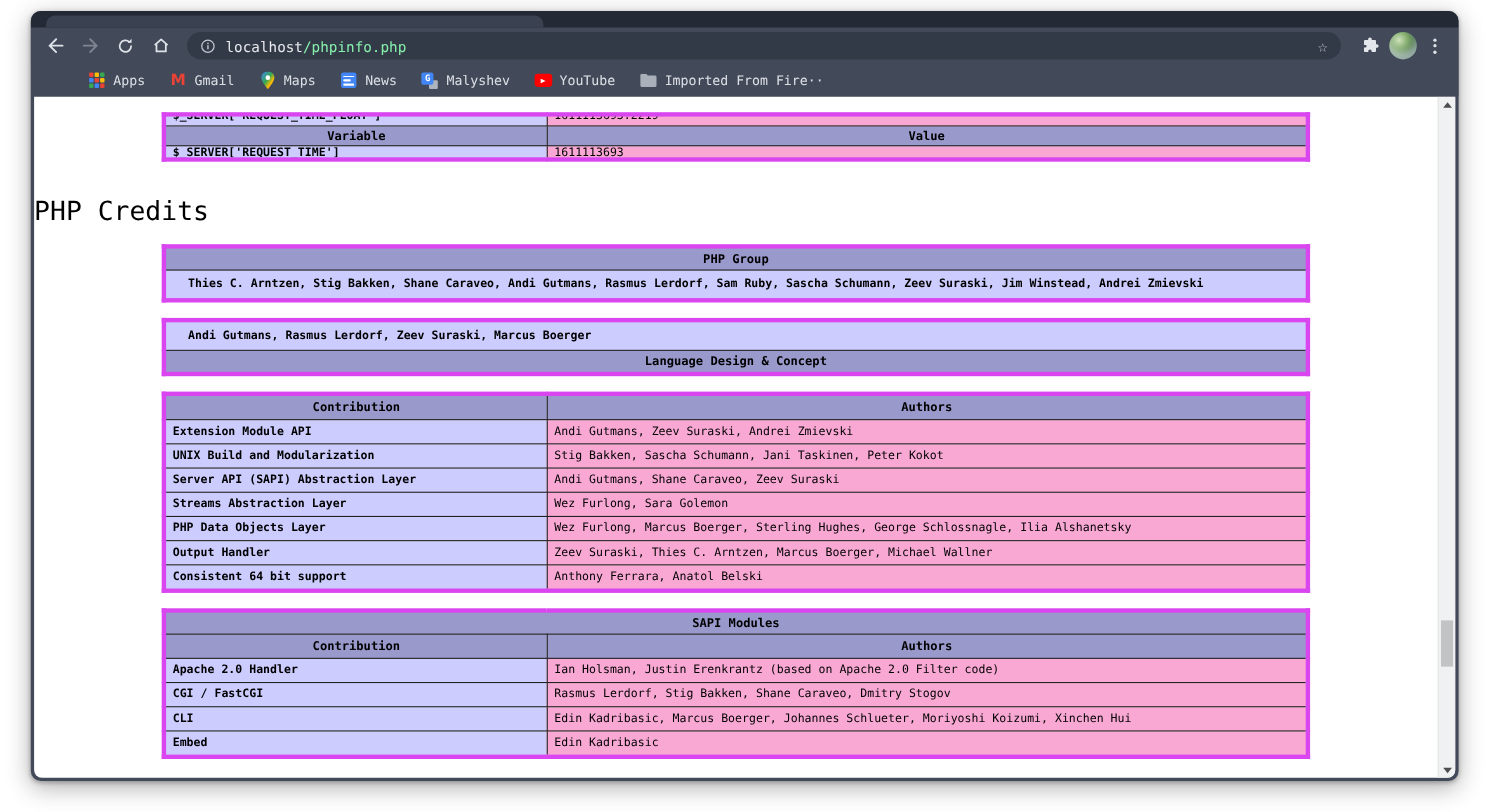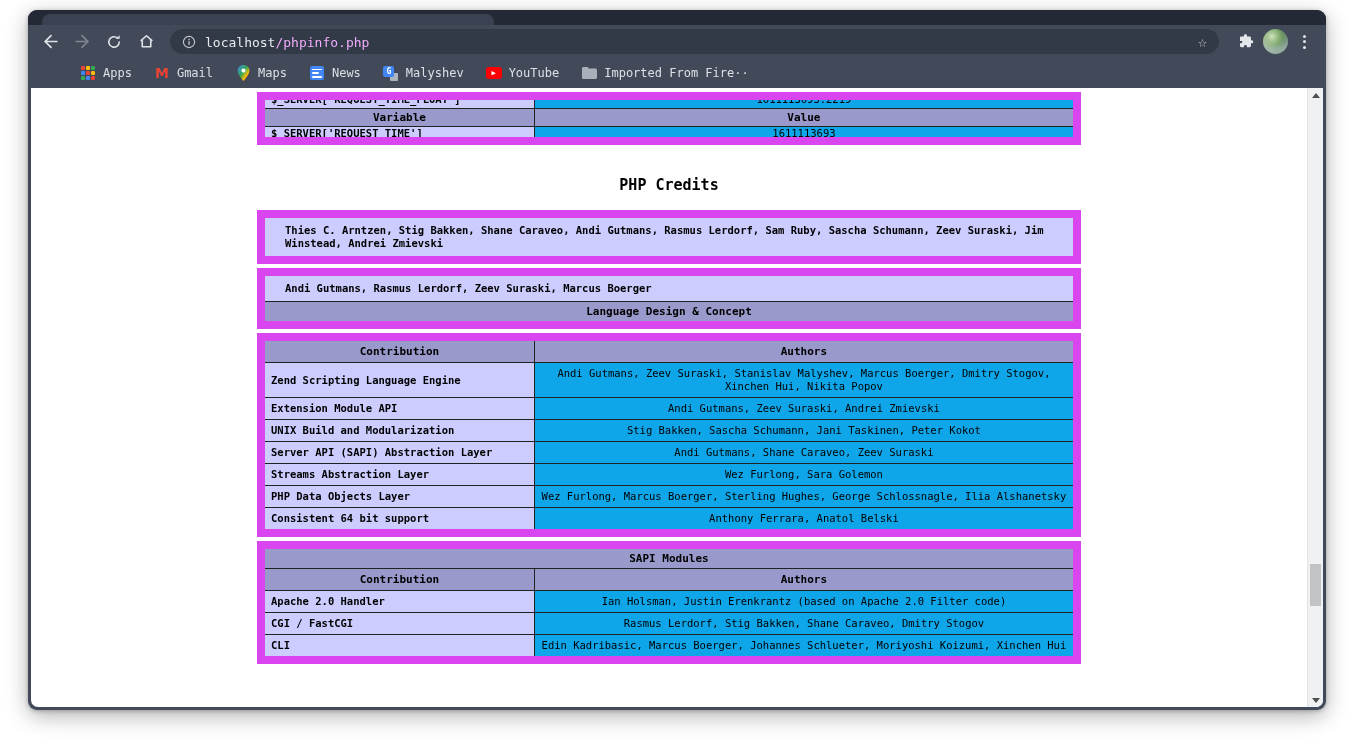--- a/index.html
+++ b/index.html
@@ -16,21 +16,21 @@
          background:#3a4150; border-radius:8px 8px 0 0; }
 
   .toolbar { height:33px; background:#424a5a; display:flex; align-items:center;
              padding:0 10px 0 8px; gap:4px; }
   .navbtn { width:28px; height:28px; display:flex; align-items:center; justify-content:center;
             border-radius:50%; color:#dfe3e8; font-size:17px; flex:0 0 auto; }
   .navbtn.disabled { color:#7f8692; }
   .urlbar { flex:1; height:25px; margin:0 8px 0 6px; background:#333a47; border-radius:13px;
             display:flex; align-items:center; padding:0 12px; gap:9px; min-width:0; }
   .urlbar .host { color:#e8eaed; font-size:13px; }
-  .urlbar .path { color:#f0abfc; font-size:13px; }
+  .urlbar .path { color:#86efac; font-size:13px; }
   .urlbar .spacer { flex:1; }
   .star { color:#cdd1d8; font-size:15px; }
   .avatar { width:25px; height:25px; border-radius:50%; flex:0 0 auto;
             background:radial-gradient(circle at 35% 30%, #cfe3bd 0%, #7fa86a 35%, #3c6348 70%, #23402f 100%);
             box-shadow:inset 0 -7px 6px rgba(235,240,250,.55); }
   .dots { display:flex; flex-direction:column; gap:2.5px; align-items:center;
           width:24px; height:24px; justify-content:center; }
   .dots i { width:3px; height:3px; border-radius:50%; background:#dfe3e8; }
 
   .bookmarks { height:30px; background:#424a5a; display:flex; align-items:center;
@@ -59,36 +59,36 @@
                border-left:1px solid #e2e3e5; }
   .sb-arrow { position:absolute; left:0; width:16px; height:14px; display:flex;
               align-items:center; justify-content:center; }
   .sb-arrow.up { top:0; } .sb-arrow.down { bottom:0; }
   .tri-up { width:0; height:0; border-left:4px solid transparent; border-right:4px solid transparent;
             border-bottom:5px solid #4e4e4e; }
   .tri-down { width:0; height:0; border-left:4px solid transparent; border-right:4px solid transparent;
               border-top:5px solid #4e4e4e; }
   .sb-thumb { position:absolute; left:2px; width:11px; height:42px; top:476px; background:#c1c3c5; }
 
-  table.info { width:824px; margin:4px auto; border-collapse:collapse; font-size:10.5px;
-               border:8px solid #d946ef; table-layout:fixed; }
+  table.info { width:1044px; margin:14px auto; border-collapse:collapse; font-size:10.5px;
+               border:4px solid #d946ef; table-layout:fixed; }
   table.info td, table.info th { border:1px solid #222; color:#000; line-height:13px; }
   th.h { background:#9999cc; font-weight:bold; text-align:center; padding:3px 4px; font-size:11px; }
   td.e { background:#ccccff; font-weight:bold; text-align:left; padding:4px 6px; }
-  td.v { background:#0ea5e9; font-weight:normal; padding:4px 6px;text-align:center; }
+  td.v { background:#f9a8d4; font-weight:normal; padding:4px 6px; }
   td.e.wide { padding:6px 20px; }
   col.c1 { width:33.5%; } col.c2 { width:66.5%; }
 
   
   .clip8  { height:8px;  overflow:hidden; }
   .clip8 span  { display:block; margin-top:-7px; }
   .clip10 { height:10px; overflow:hidden; }
   td.tight { padding:0 6px !important; }
 
-  h1.credits { text-align:center; font-size:15px; font-weight:bold; color:#000;
+  h1.credits { text-align:left; font-size:24px; font-weight:normal; color:#000;
                margin:31px 0 16px 0; letter-spacing:0; }
   .tgap  { margin-top:15px; }
   .tgap2 { margin-top:17px; }
 </style>
 </head>
 <body>
 
 <div class="window">
 
   <div class="tabstrip">
@@ -248,20 +248,23 @@
                 <div class="clip10"><span>1611113693</span></div>
               </td>
         </tr>
       </tbody>
         </table>
 
       <h1 class="credits">PHP Credits</h1>
 
       <table class="info">
         <tbody>
+            <tr>
+              <th class="h">PHP Group</th>
+            </tr>
         <tr>
               <td class="e wide">Thies C. Arntzen, Stig Bakken, Shane Caraveo, Andi Gutmans, Rasmus Lerdorf, Sam Ruby, Sascha Schumann, Zeev Suraski, Jim Winstead, Andrei Zmievski</td>
             </tr>
       </tbody>
         </table>
 
       <table class="info tgap">
         <tbody>
             <tr>
               <td class="e wide">Andi Gutmans, Rasmus Lerdorf, Zeev Suraski, Marcus Boerger</td>
@@ -275,43 +278,43 @@
       <table class="info tgap">
         <colgroup>
             <col class="c1">
             <col class="c2">
           </colgroup>
         <tbody>
         <tr>
           <th class="h" style="padding:4px">Contribution</th>
           <th class="h" style="padding:4px">Authors</th>
         </tr>
-      <tr>
-              <td class="e">Zend Scripting Language Engine</td>
-              <td class="v">Andi Gutmans, Zeev Suraski, Stanislav Malyshev, Marcus Boerger, Dmitry Stogov, Xinchen Hui, Nikita Popov</td>
-            </tr>
             <tr>
               <td class="e">Extension Module API</td>
               <td class="v">Andi Gutmans, Zeev Suraski, Andrei Zmievski</td>
             </tr>
             <tr>
               <td class="e">UNIX Build and Modularization</td>
               <td class="v">Stig Bakken, Sascha Schumann, Jani Taskinen, Peter Kokot</td>
             </tr>
             <tr>
               <td class="e">Server API (SAPI) Abstraction Layer</td>
               <td class="v">Andi Gutmans, Shane Caraveo, Zeev Suraski</td>
             </tr>
             <tr>
               <td class="e">Streams Abstraction Layer</td>
               <td class="v">Wez Furlong, Sara Golemon</td>
             </tr>
             <tr>
               <td class="e">PHP Data Objects Layer</td>
               <td class="v">Wez Furlong, Marcus Boerger, Sterling Hughes, George Schlossnagle, Ilia Alshanetsky</td>
+            </tr>
+            <tr>
+              <td class="e">Output Handler</td>
+              <td class="v">Zeev Suraski, Thies C. Arntzen, Marcus Boerger, Michael Wallner</td>
             </tr>
             <tr>
               <td class="e">Consistent 64 bit support</td>
               <td class="v">Anthony Ferrara, Anatol Belski</td>
             </tr>
           </tbody>
         </table>
 
       <table class="info tgap2">
         <colgroup>
@@ -330,20 +333,24 @@
               <td class="e">Apache 2.0 Handler</td>
               <td class="v">Ian Holsman, Justin Erenkrantz (based on Apache 2.0 Filter code)</td>
             </tr>
             <tr>
               <td class="e">CGI / FastCGI</td>
               <td class="v">Rasmus Lerdorf, Stig Bakken, Shane Caraveo, Dmitry Stogov</td>
             </tr>
             <tr>
               <td class="e">CLI</td>
               <td class="v">Edin Kadribasic, Marcus Boerger, Johannes Schlueter, Moriyoshi Koizumi, Xinchen Hui</td>
+            </tr>
+            <tr>
+              <td class="e">Embed</td>
+              <td class="v">Edin Kadribasic</td>
             </tr>
           </tbody>
         </table>
 
     </div>
 
     <div class="scrollbar">
       <div class="sb-arrow up">
           <div class="tri-up"></div>
         </div>

